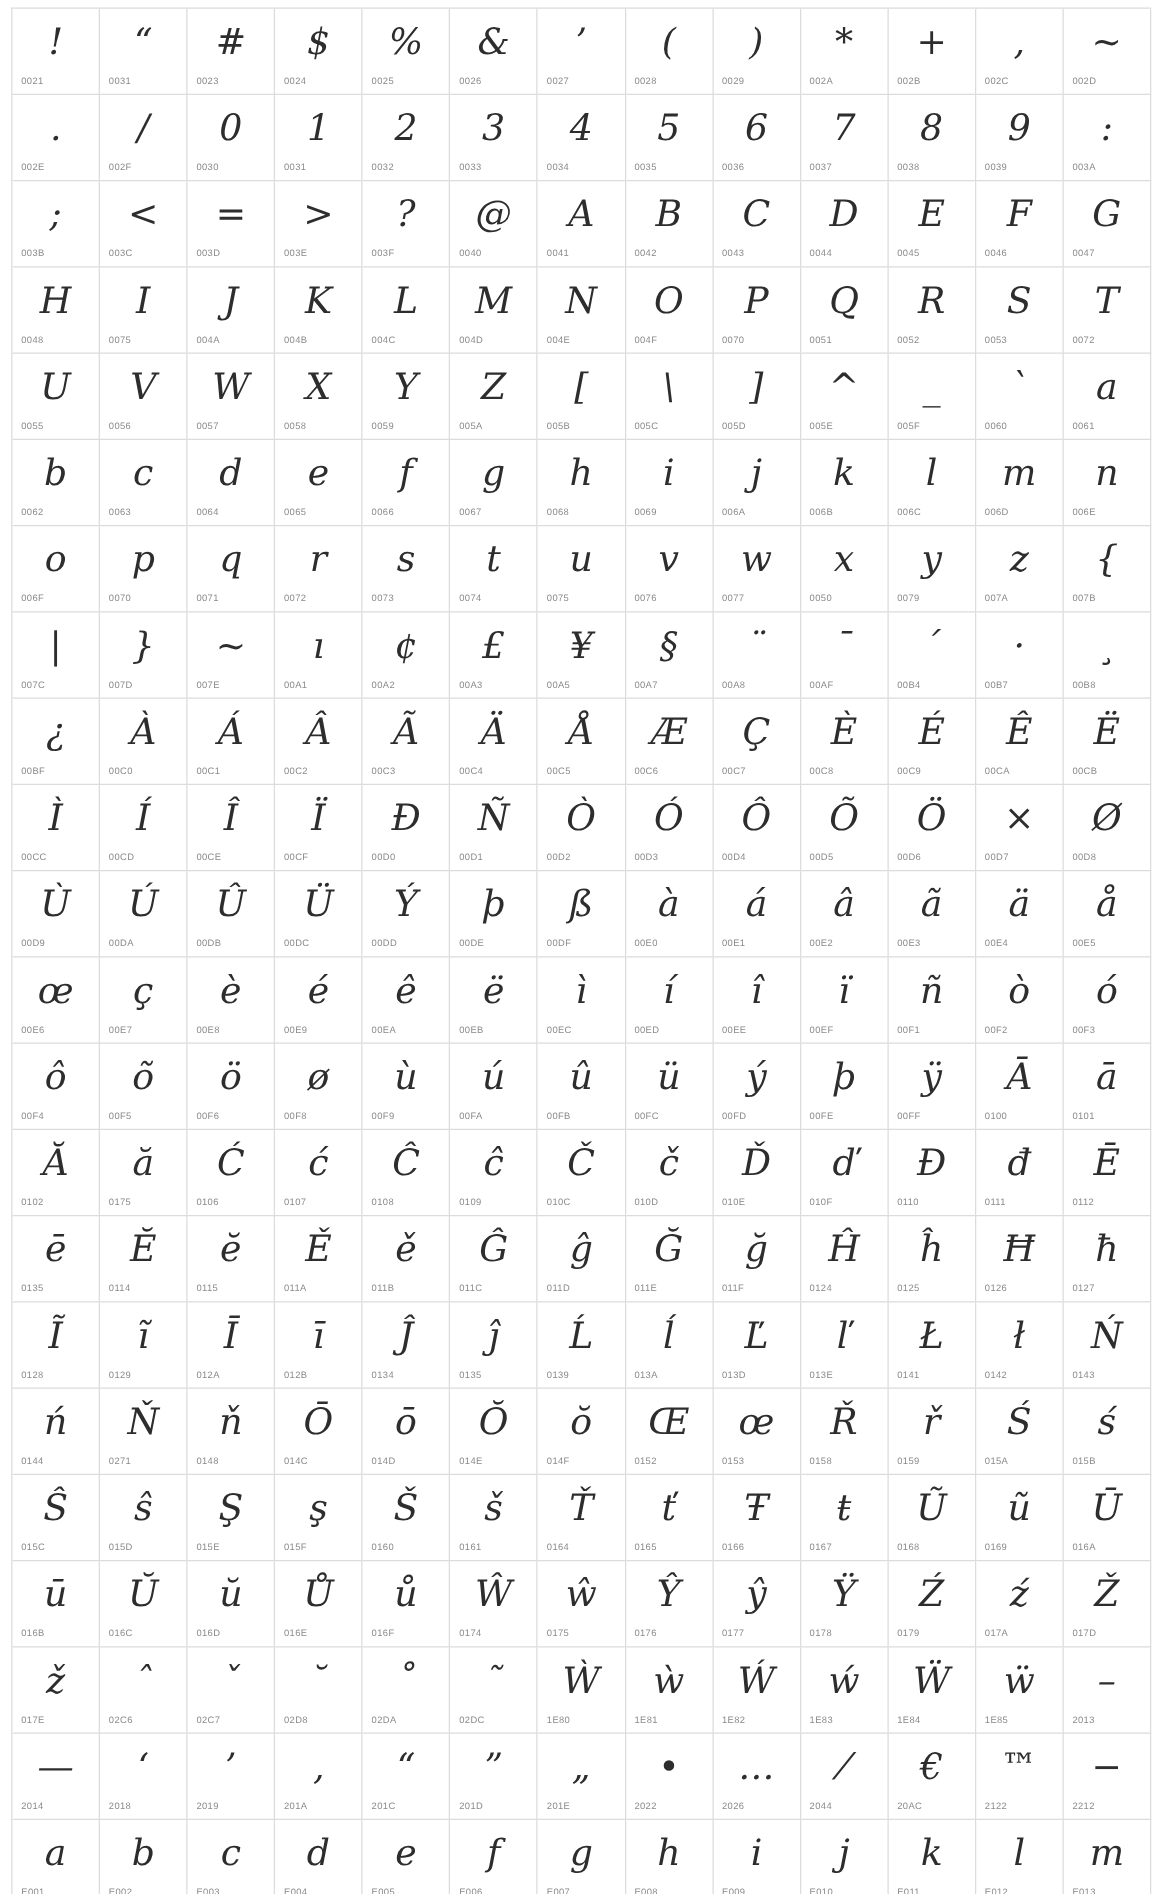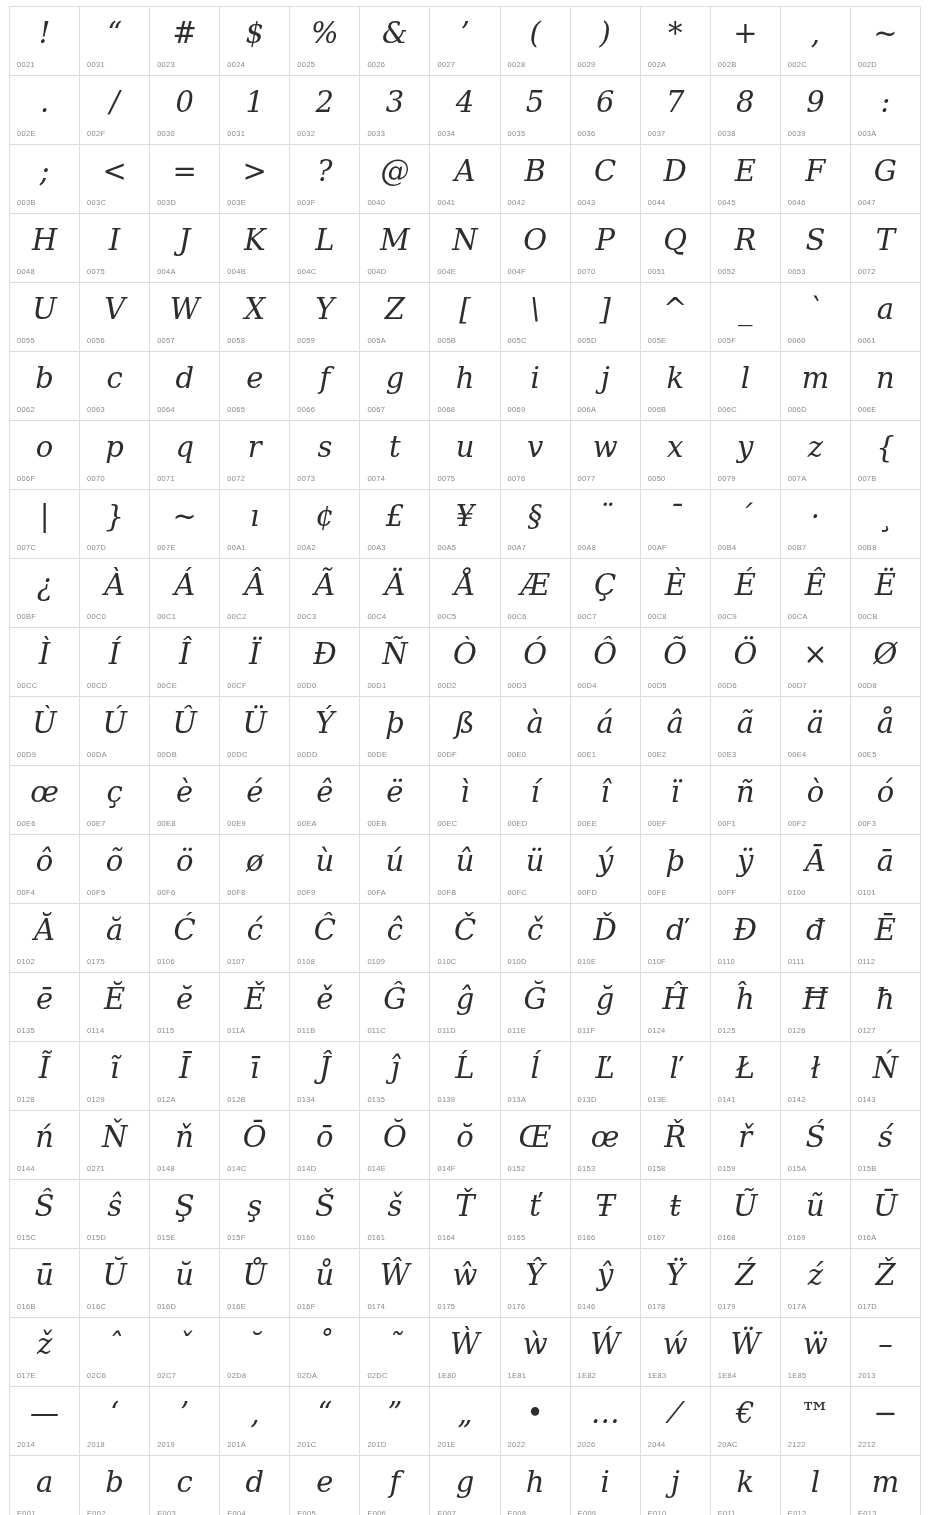--- a/index.html
+++ b/index.html
@@ -1021,21 +1021,21 @@
     <div class="cell">
       <div class="glyph">ŵ</div>
       <div class="code">0175</div>
     </div>
     <div class="cell">
       <div class="glyph">Ŷ</div>
       <div class="code">0176</div>
     </div>
     <div class="cell">
       <div class="glyph">ŷ</div>
-      <div class="code">0146</div>
+      <div class="code">0177</div>
     </div>
     <div class="cell">
       <div class="glyph">Ÿ</div>
       <div class="code">0178</div>
     </div>
     <div class="cell">
       <div class="glyph">Ź</div>
       <div class="code">0179</div>
     </div>
     <div class="cell">

